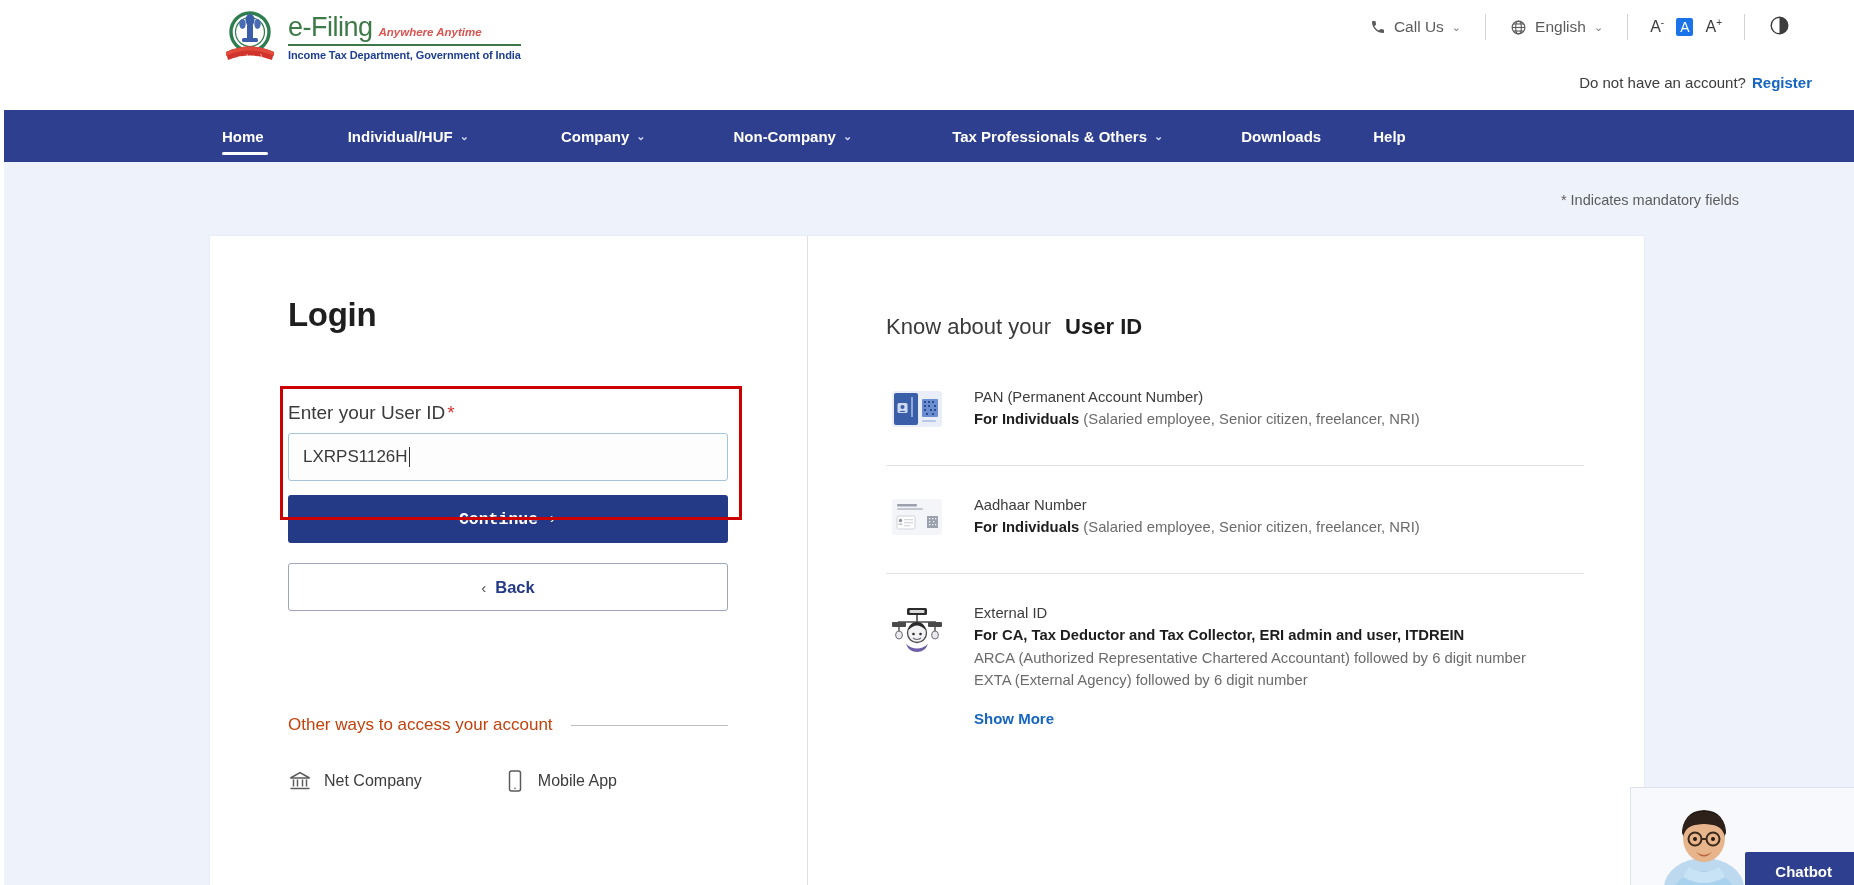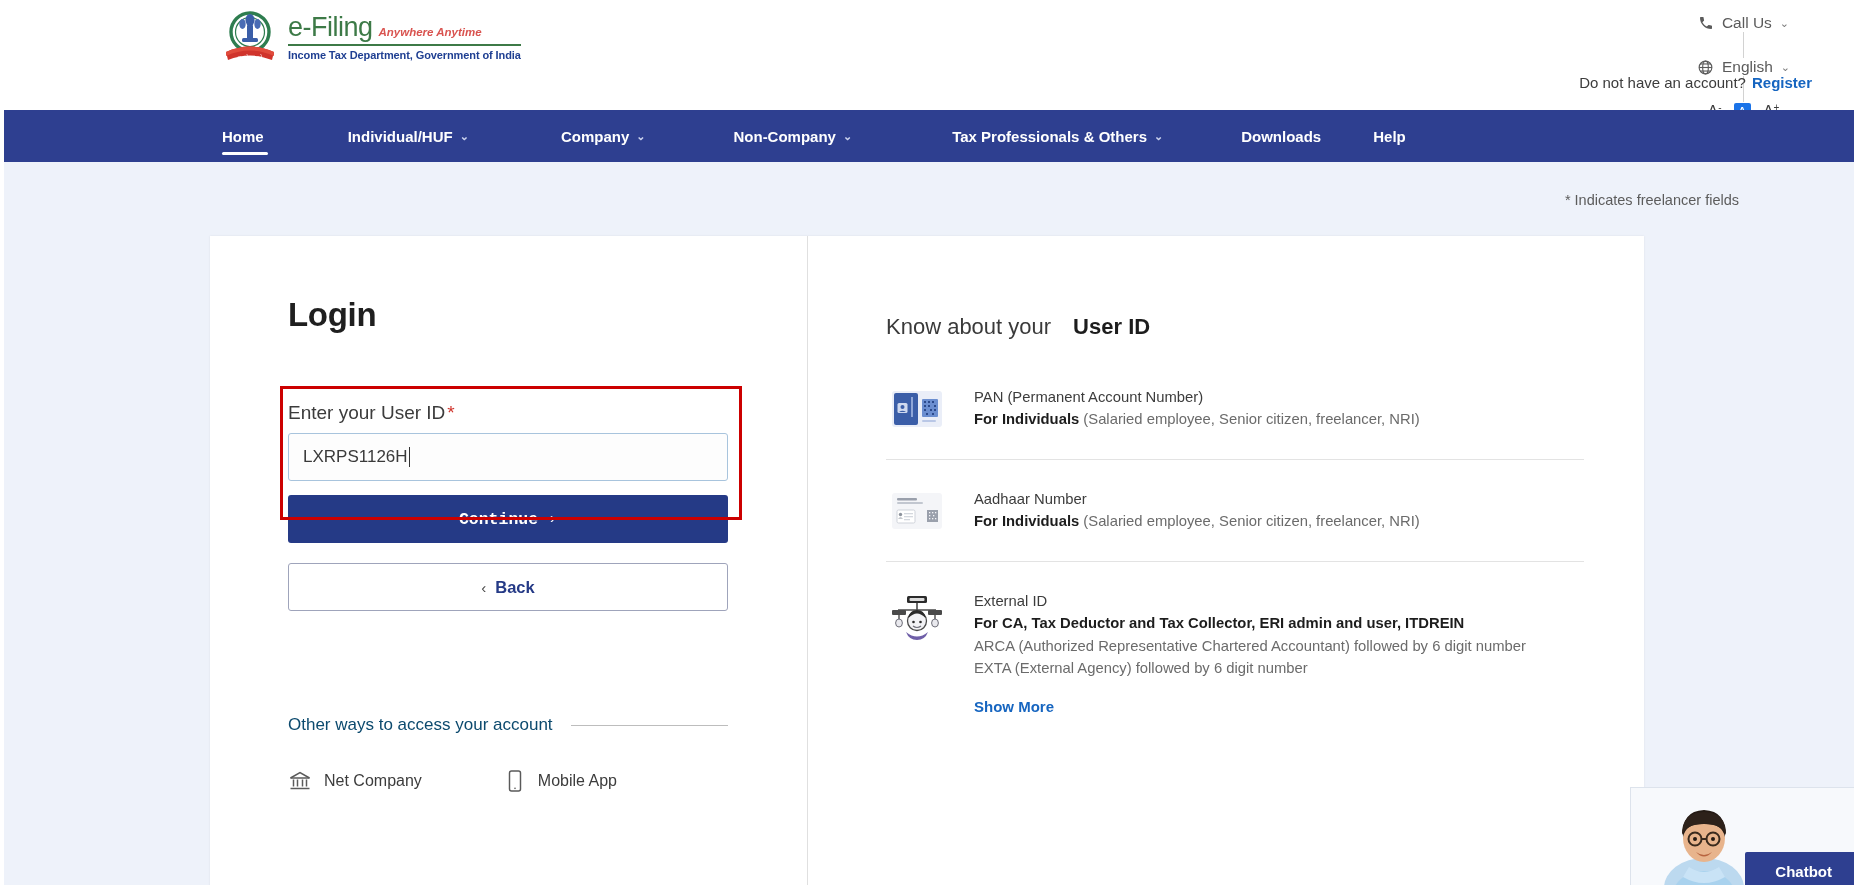--- a/index.html
+++ b/index.html
@@ -28,21 +28,21 @@
   .brand-text { display:flex; flex-direction: column; line-height: 1; }
   .brand-line1 { display: flex; align-items: baseline; gap: 6px; }
   .brand-ef { font-size: 27px; color: #3d7a47; letter-spacing: -0.5px; font-weight: 400; }
   .brand-tag { font-size: 11.5px; color: #d9534f; font-style: italic; font-weight: 700; }
   .brand-rule { height: 2px; background: #3d7a47; margin: 3px 0 4px 0; width: 100%; }
   .brand-line2 { font-size: 11px; color: #1f3f92; font-weight: 700; letter-spacing: -0.1px; }
 
   .hdr-right {
     position: absolute; right: 40px; top: 14px;
     display: flex; align-items: center; gap: 0px;
-    font-size: 15.5px; color: #5b5b5b; flex-direction: column;
+    font-size: 15.5px; color: #5b5b5b;
   }
   .hdr-item { display:flex; align-items:center; gap:8px; padding: 0 24px; cursor: pointer; white-space: nowrap; }
   .hdr-sep { width: 1px; height: 26px; background: #d2d2d2; }
   .caret { font-size: 11px; color:#7a7a7a; }
   .ic { display:inline-flex; align-items:center; justify-content:center; }
   .fontsizes { display:flex; align-items:center; gap:12px; padding: 0 22px; }
   .fs-btn { font-size: 16px; color:#3c3c3c; cursor:pointer; position:relative; }
   .fs-btn sup { font-size:10px; }
   .fs-btn.active { background:#1a73e8; color:#fff; padding: 1px 4px; border-radius: 2px; font-size: 14px; }
   .contrast { padding: 0 24px; cursor:pointer; }
@@ -142,33 +142,33 @@
     display:flex; align-items:center; justify-content:center; gap:9px;
     cursor:pointer;
     font-family: "Liberation Sans", sans-serif;
   }
   .btn-back .chev { font-weight: 400; font-size:15px; color:#4a4a4a; }
 
   .otherways {
     margin-top: 104px;
     display:flex; align-items:center; gap:18px; width: 440px;
   }
-  .otherways-label { font-size: 17px; color:#0c4a6e; white-space:nowrap; }
+  .otherways-label { font-size: 17px; color:#c2410c; white-space:nowrap; }
   .otherways-rule { flex:1; height:1px; background:#bdbdbd; }
 
   .alt-methods { margin-top: 34px; display:flex; gap: 82px; }
   .alt { display:flex; align-items:center; gap:12px; cursor:pointer; }
   .alt-label { font-size: 16px; color:#3c3c3c; }
 
   
   .know-title { margin-top: 78px; font-size: 22px; color:#3a3a3a; }
-  .know-title b { color:#1d1d1d; font-weight:700; margin-left:22px; }
+  .know-title b { color:#1d1d1d; font-weight:700; margin-left:14px; }
 
   .idrow { display:flex; gap: 26px; padding-top: 28px; }
-  .idrow + .idrow { border-top:1px solid #e3e3e3; margin-top: 4px; }
+  .idrow + .idrow { border-top:1px solid #e3e3e3; margin-top: 10px; }
   .idicon { width: 62px; flex-shrink:0; display:flex; align-items:flex-start; justify-content:center; padding-top: 4px; }
   .idtext { font-size: 14.8px; color:#6b6b6b; line-height: 1.52; max-width: 575px; }
   .idtext .t1 { color:#3c3c3c; }
   .idtext b { color:#1d1d1d; font-weight:700; }
   .showmore { margin-top: 16px; color:#1665c0; font-size:15px; font-weight:700; cursor:pointer; display:inline-block; }
   .rowpad { padding-bottom: 24px; }
 
   
   .chatbot {
     position:absolute; right: 0px; bottom: 0px;
@@ -301,21 +301,21 @@
     <div class="nav-item">
       <span>Downloads</span>
     </div>
     <div class="nav-item">
       <span>Help</span>
     </div>
   </div>
 
   <div class="content">
 
-    <div class="mandatory">* Indicates freelancer fields</div>
+    <div class="mandatory">* Indicates mandatory fields</div>
 
     <div class="card">
 
       <div class="left-pane">
 
         <div class="login-title">Login</div>
 
         <div class="field-label">
           <span>Enter your User ID</span><span class="star">*</span>
         </div>

